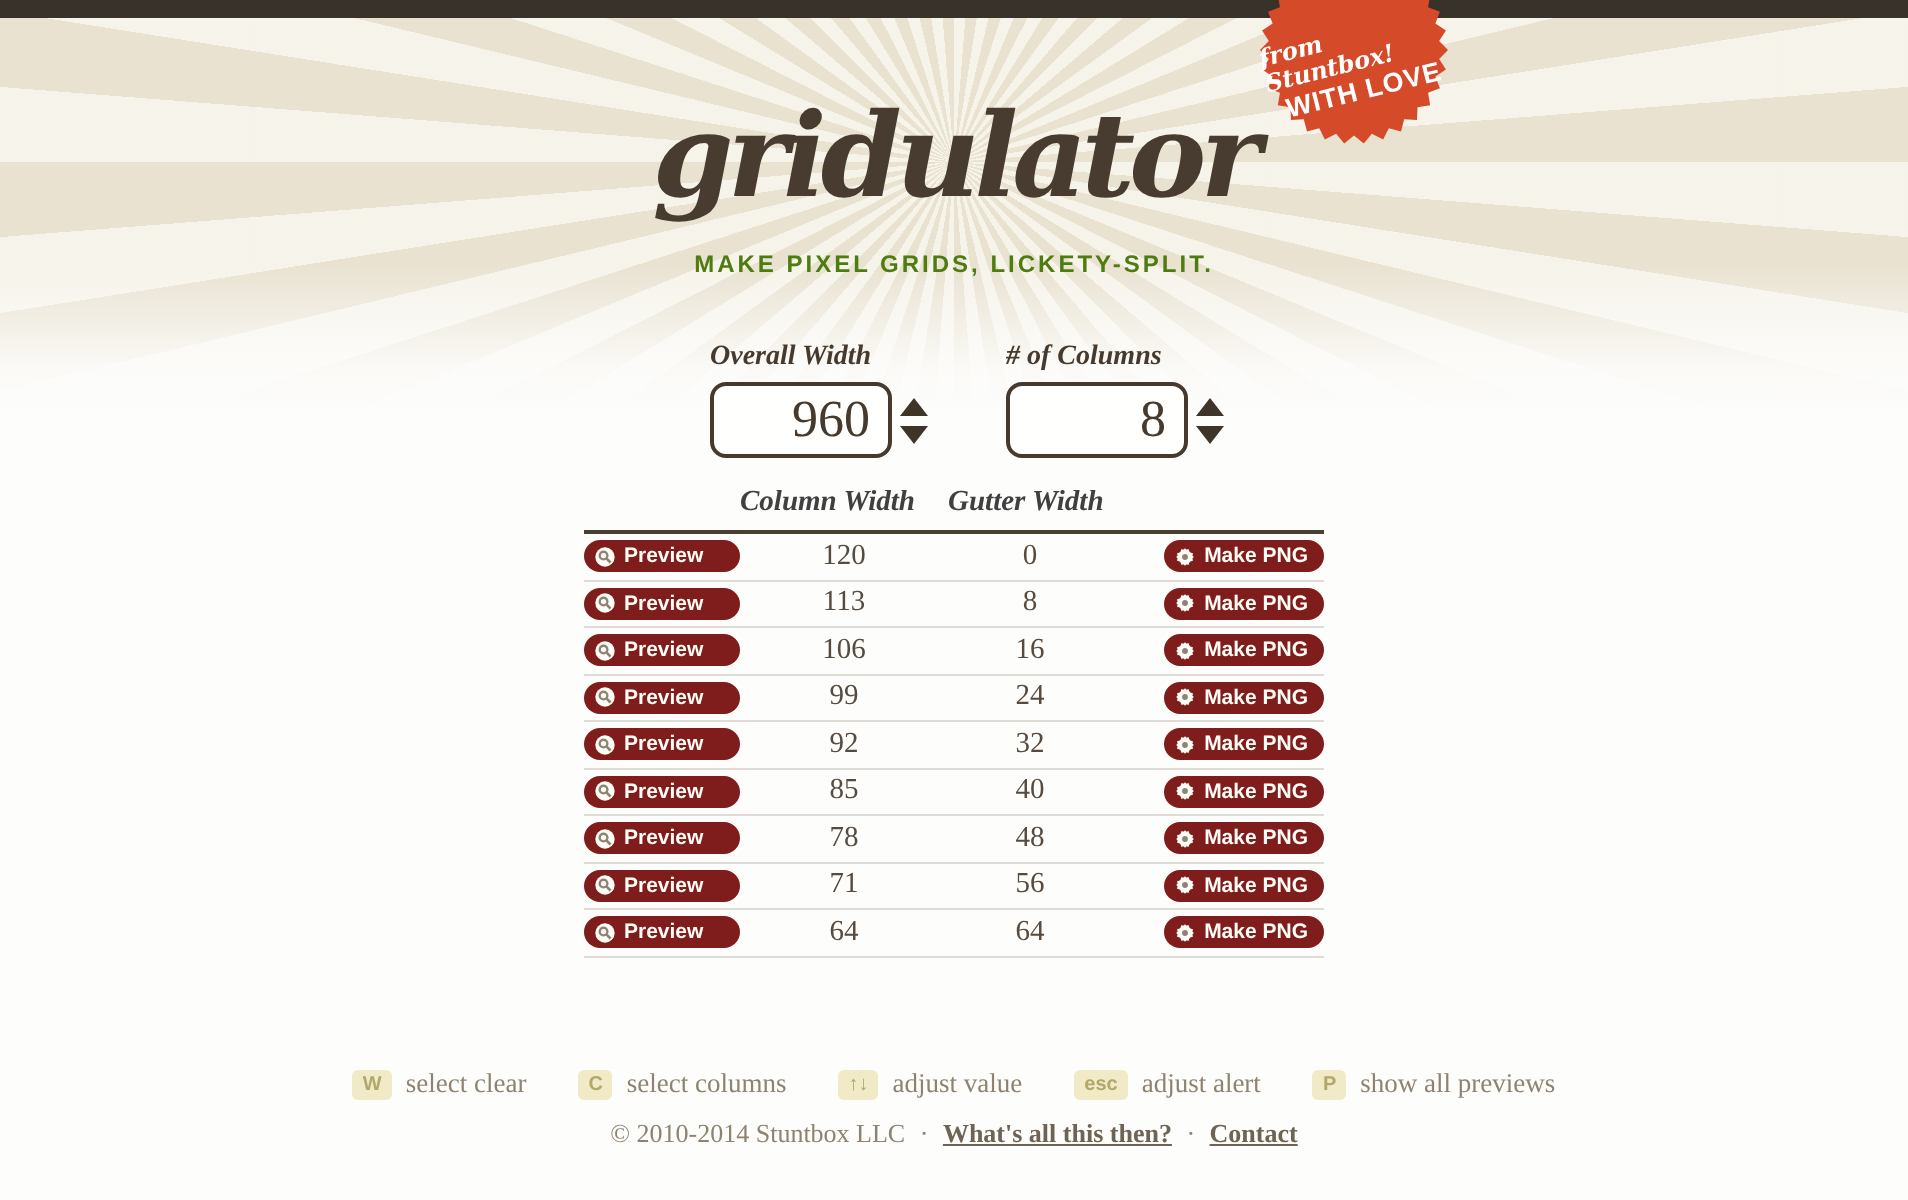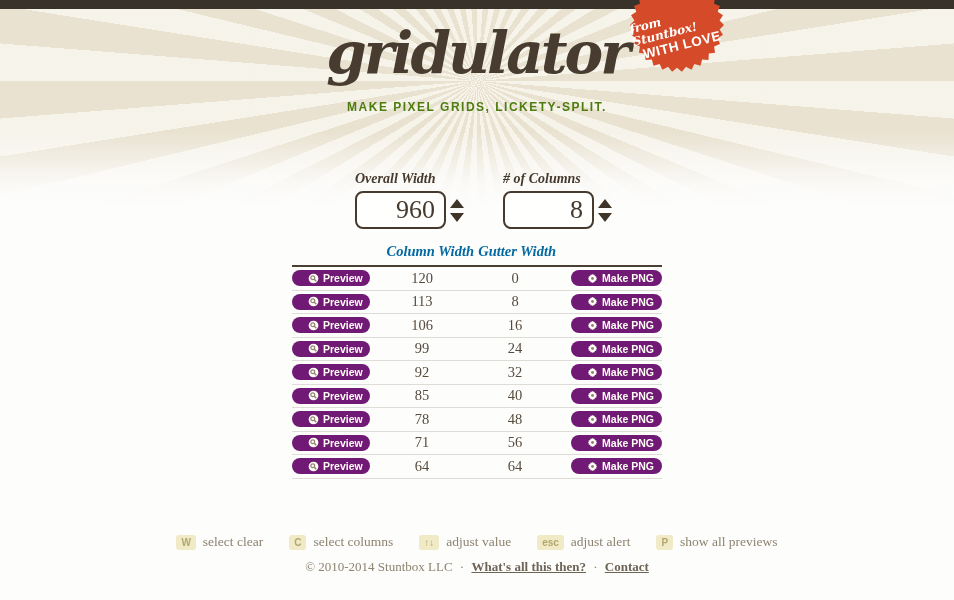--- a/index.html
+++ b/index.html
@@ -13,21 +13,21 @@
 
   
   .header { position:absolute; top:9px; left:0; width:100%; height:198px; background:#e9e2d1; overflow:visible; z-index:1; }
   .header .rays { position:absolute; top:0; left:0; width:100%; height:100%; overflow:hidden;
     background:repeating-conic-gradient(from -90deg at 50% 72px, rgba(247,244,235,0.95) 0deg 4.5deg, rgba(233,226,211,0) 4.5deg 9deg); }
   .header .fade { position:absolute; top:0; left:0; width:100%; height:100%;
     background:linear-gradient(to bottom, rgba(255,255,255,0) 0%, rgba(253,253,252,0) 62%, rgba(253,253,252,0.85) 88%, #fdfdfc 100%); }
   .header-content { position:relative; z-index:2; text-align:center; }
 
   .logo { font-family:"DejaVu Serif", serif; font-style:italic; font-weight:bold; font-size:58px;
-    color:#473c2f; letter-spacing:-3px; line-height:1; padding-top:15px; }
+    color:#473c2f; letter-spacing:-3px; line-height:1; padding-top:40px; }
   .tagline { font-family:"Liberation Sans", sans-serif; font-weight:bold; font-size:12px;
     color:#4d7c0f; letter-spacing:1.5px; margin-top:18px; }
 
   
   .badge { position:absolute; left:630px; top:-22px; width:94px; height:94px; z-index:4; }
   .badge svg { position:absolute; top:0; left:0; }
   .badge-text { position:absolute; top:0; left:0; width:94px; height:94px; display:flex; flex-direction:column;
     align-items:center; justify-content:center; transform:rotate(-14deg); color:#fff; padding-top:16px; }
   .badge-line1 { font-family:"DejaVu Serif", serif; font-style:italic; font-weight:bold; font-size:12px; line-height:1.1; }
   .badge-line2 { font-family:"Liberation Sans", sans-serif; font-weight:bold; font-size:13.5px; letter-spacing:0.5px; line-height:1.15; }
@@ -41,26 +41,26 @@
     font-family:"Liberation Serif", serif; font-size:26px; color:#453a2d; text-align:right; padding-right:9px; outline:none; }
   .steppers { display:flex; flex-direction:column; gap:5px; margin-left:4px; }
   .step-btn { width:0; height:0; border-left:7px solid transparent; border-right:7px solid transparent; cursor:pointer; }
   .step-up { border-bottom:9px solid #3f3428; }
   .step-down { border-top:9px solid #3f3428; }
 
   
   .table-wrap { position:absolute; top:243px; left:292px; width:370px; }
   .thead { display:grid; grid-template-columns:78px 104px 82px 1fr; align-items:end; padding-bottom:5px;
     border-bottom:2px solid #4a3f33; }
-  .th { font-weight:bold; font-style:italic; font-size:14.5px; color:#0369a1; text-align:right; }
+  .th { font-weight:bold; font-style:italic; font-size:14.5px; color:#404040; text-align:left; }
   .row { display:grid; grid-template-columns:78px 104px 82px 1fr; align-items:center; height:23.5px;
     border-bottom:1px solid #dddcd6; }
   .cell-num { font-size:14.5px; color:#564b3e; text-align:center; }
   .pill { display:inline-flex; align-items:center; gap:4px; border:none; cursor:pointer;
-    background:#701a75; color:#fffdf6; border-radius:9px; height:16px; padding:0 8px 0 16px;
+    background:#7f1d1d; color:#fffdf6; border-radius:9px; height:16px; padding:0 8px 0 5px;
     font-family:"Liberation Sans", sans-serif; font-weight:bold; font-size:10.5px; line-height:16px;
     box-shadow:0 0 0 1px rgba(255,255,255,0.35); }
   .pill-right { justify-self:end; }
   .pill .icn { display:inline-flex; }
 
   
   .shortcuts { position:absolute; top:534px; left:0; width:100%; display:flex; justify-content:center;
     align-items:center; gap:26px; }
   .shortcut { display:inline-flex; align-items:center; gap:7px; }
   .kbd { font-family:"Liberation Sans", sans-serif; font-weight:bold; font-size:10px; color:#b2a76c;

